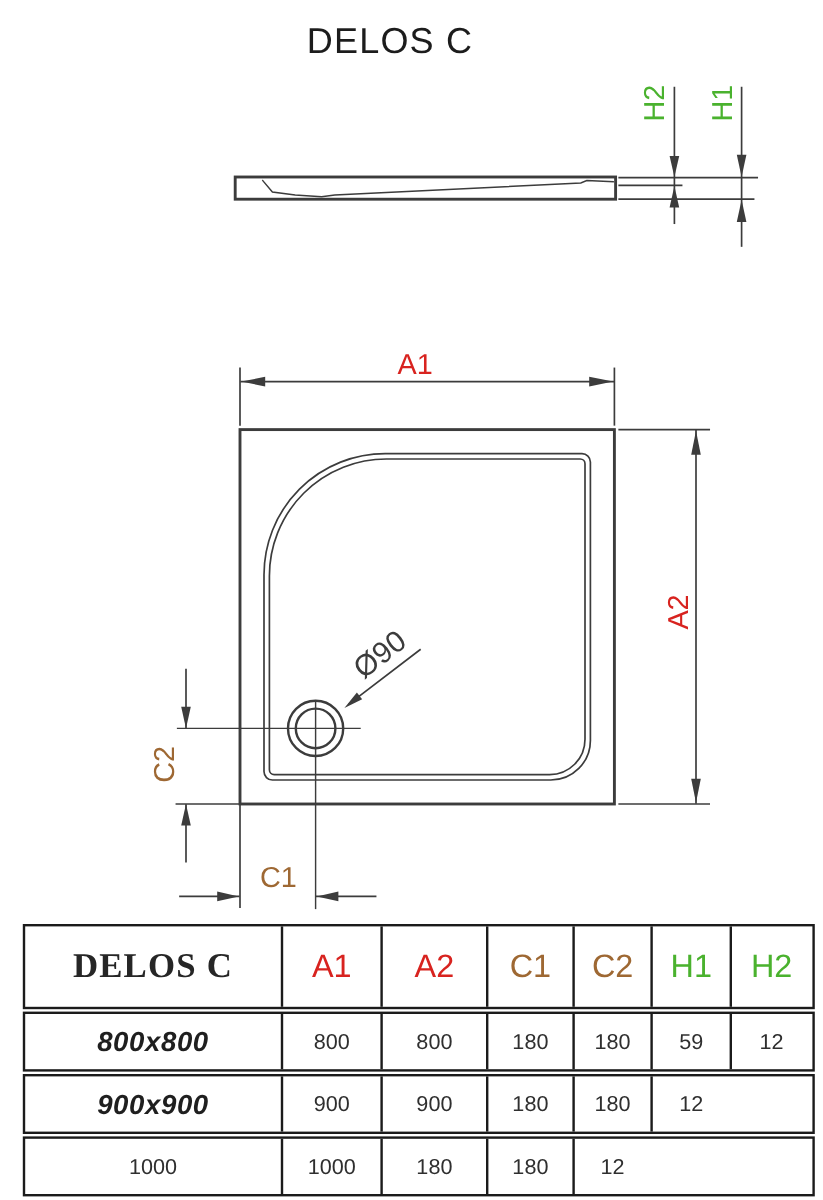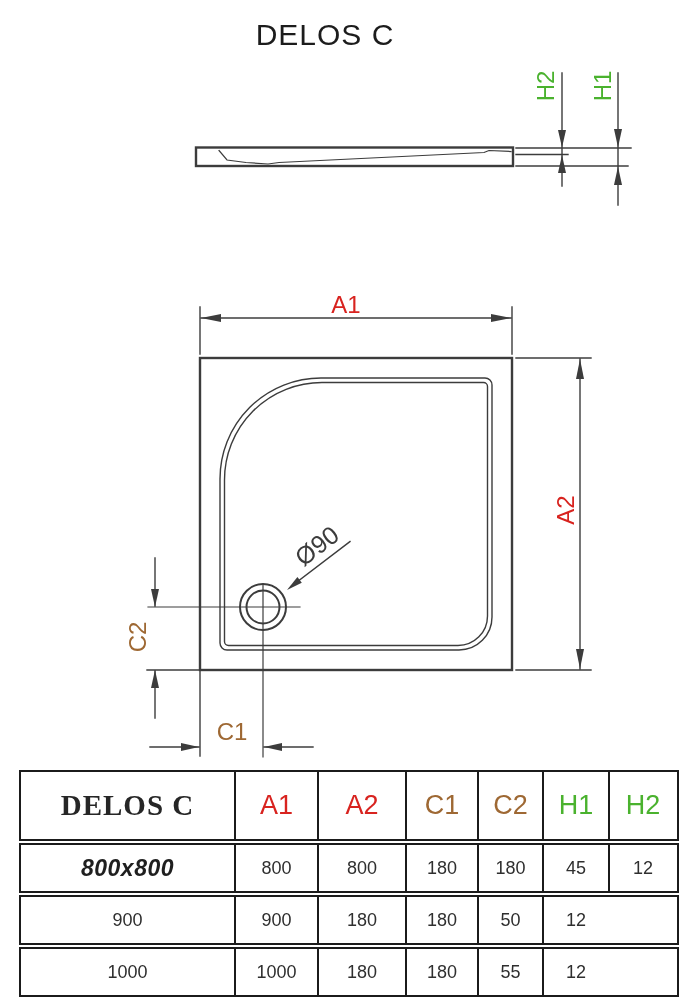--- a/index.html
+++ b/index.html
@@ -145,34 +145,33 @@
       <div class="cell head brown">C2</div>
       <div class="cell head green">H1</div>
       <div class="cell head green">H2</div>
     </div>
     <div class="t-row">
       <div class="cell size-cell">800x800</div>
       <div class="cell val">800</div>
       <div class="cell val">800</div>
       <div class="cell val">180</div>
       <div class="cell val">180</div>
-      <div class="cell val">45</div>
+      <div class="cell val">59</div>
       <div class="cell val">12</div>
     </div>
     <div class="t-row">
+      <div class="cell size-cell">900x900</div>
       <div class="cell val">900</div>
       <div class="cell val">900</div>
       <div class="cell val">180</div>
       <div class="cell val">180</div>
-      <div class="cell val">50</div>
       <div class="cell val">12</div>
     </div>
     <div class="t-row">
       <div class="cell val">1000</div>
       <div class="cell val">1000</div>
       <div class="cell val">180</div>
       <div class="cell val">180</div>
-      <div class="cell val">55</div>
       <div class="cell val">12</div>
     </div>
   </div>
 
 </div>
 
 </body></html>

